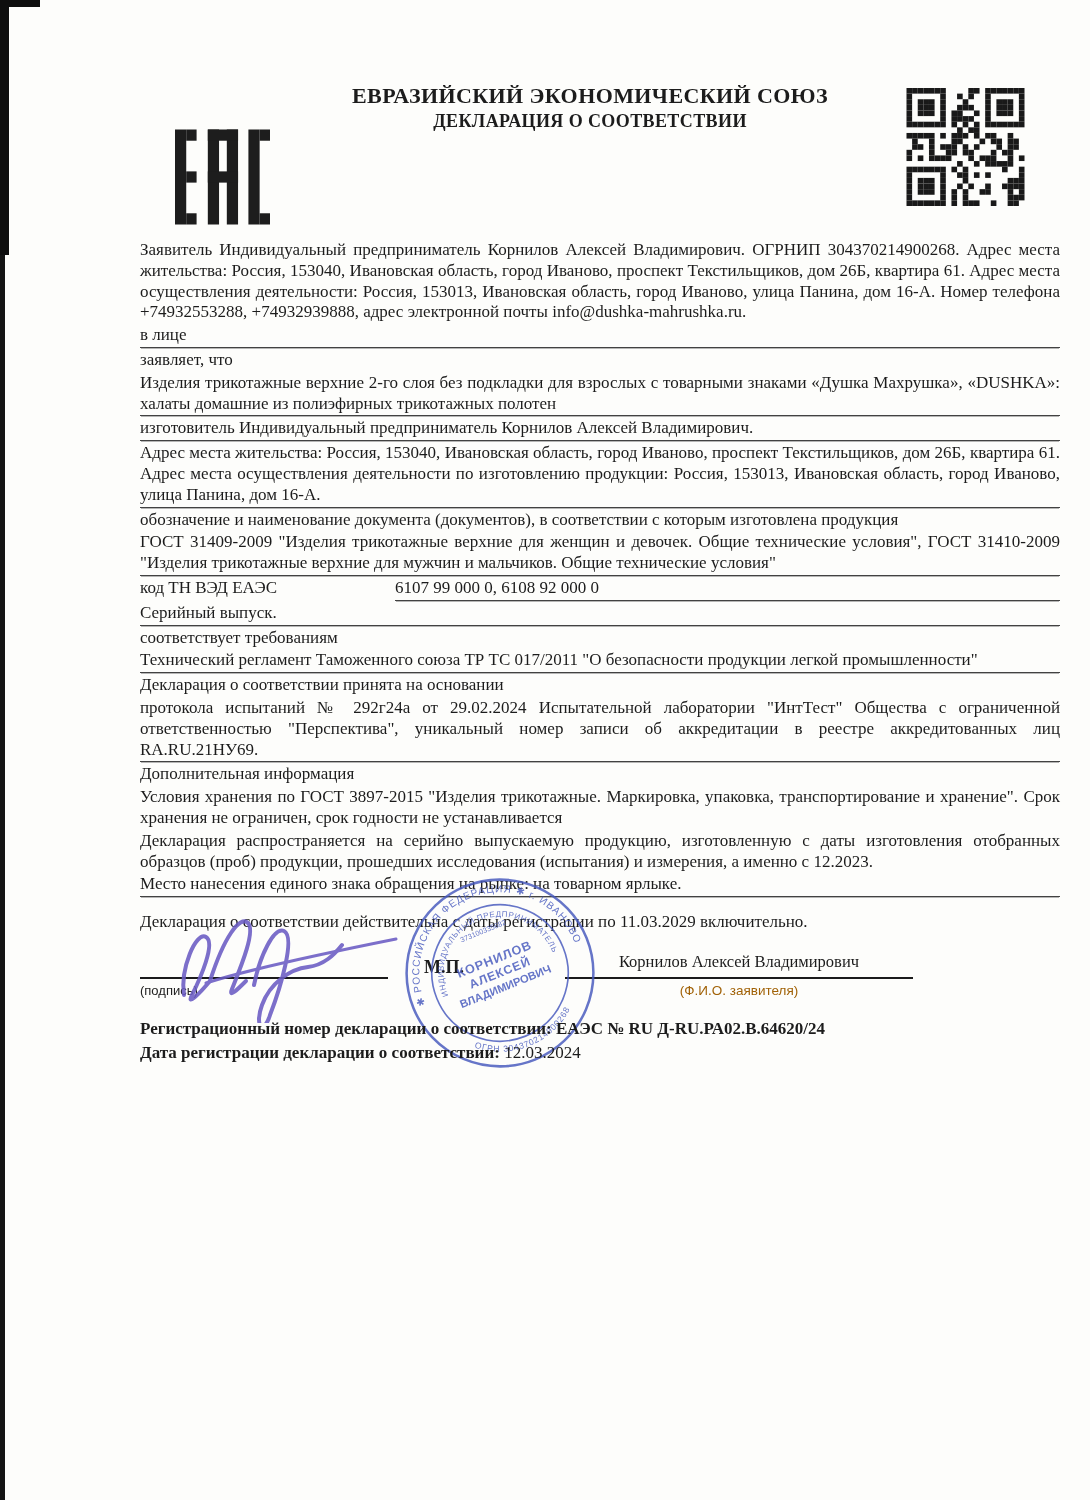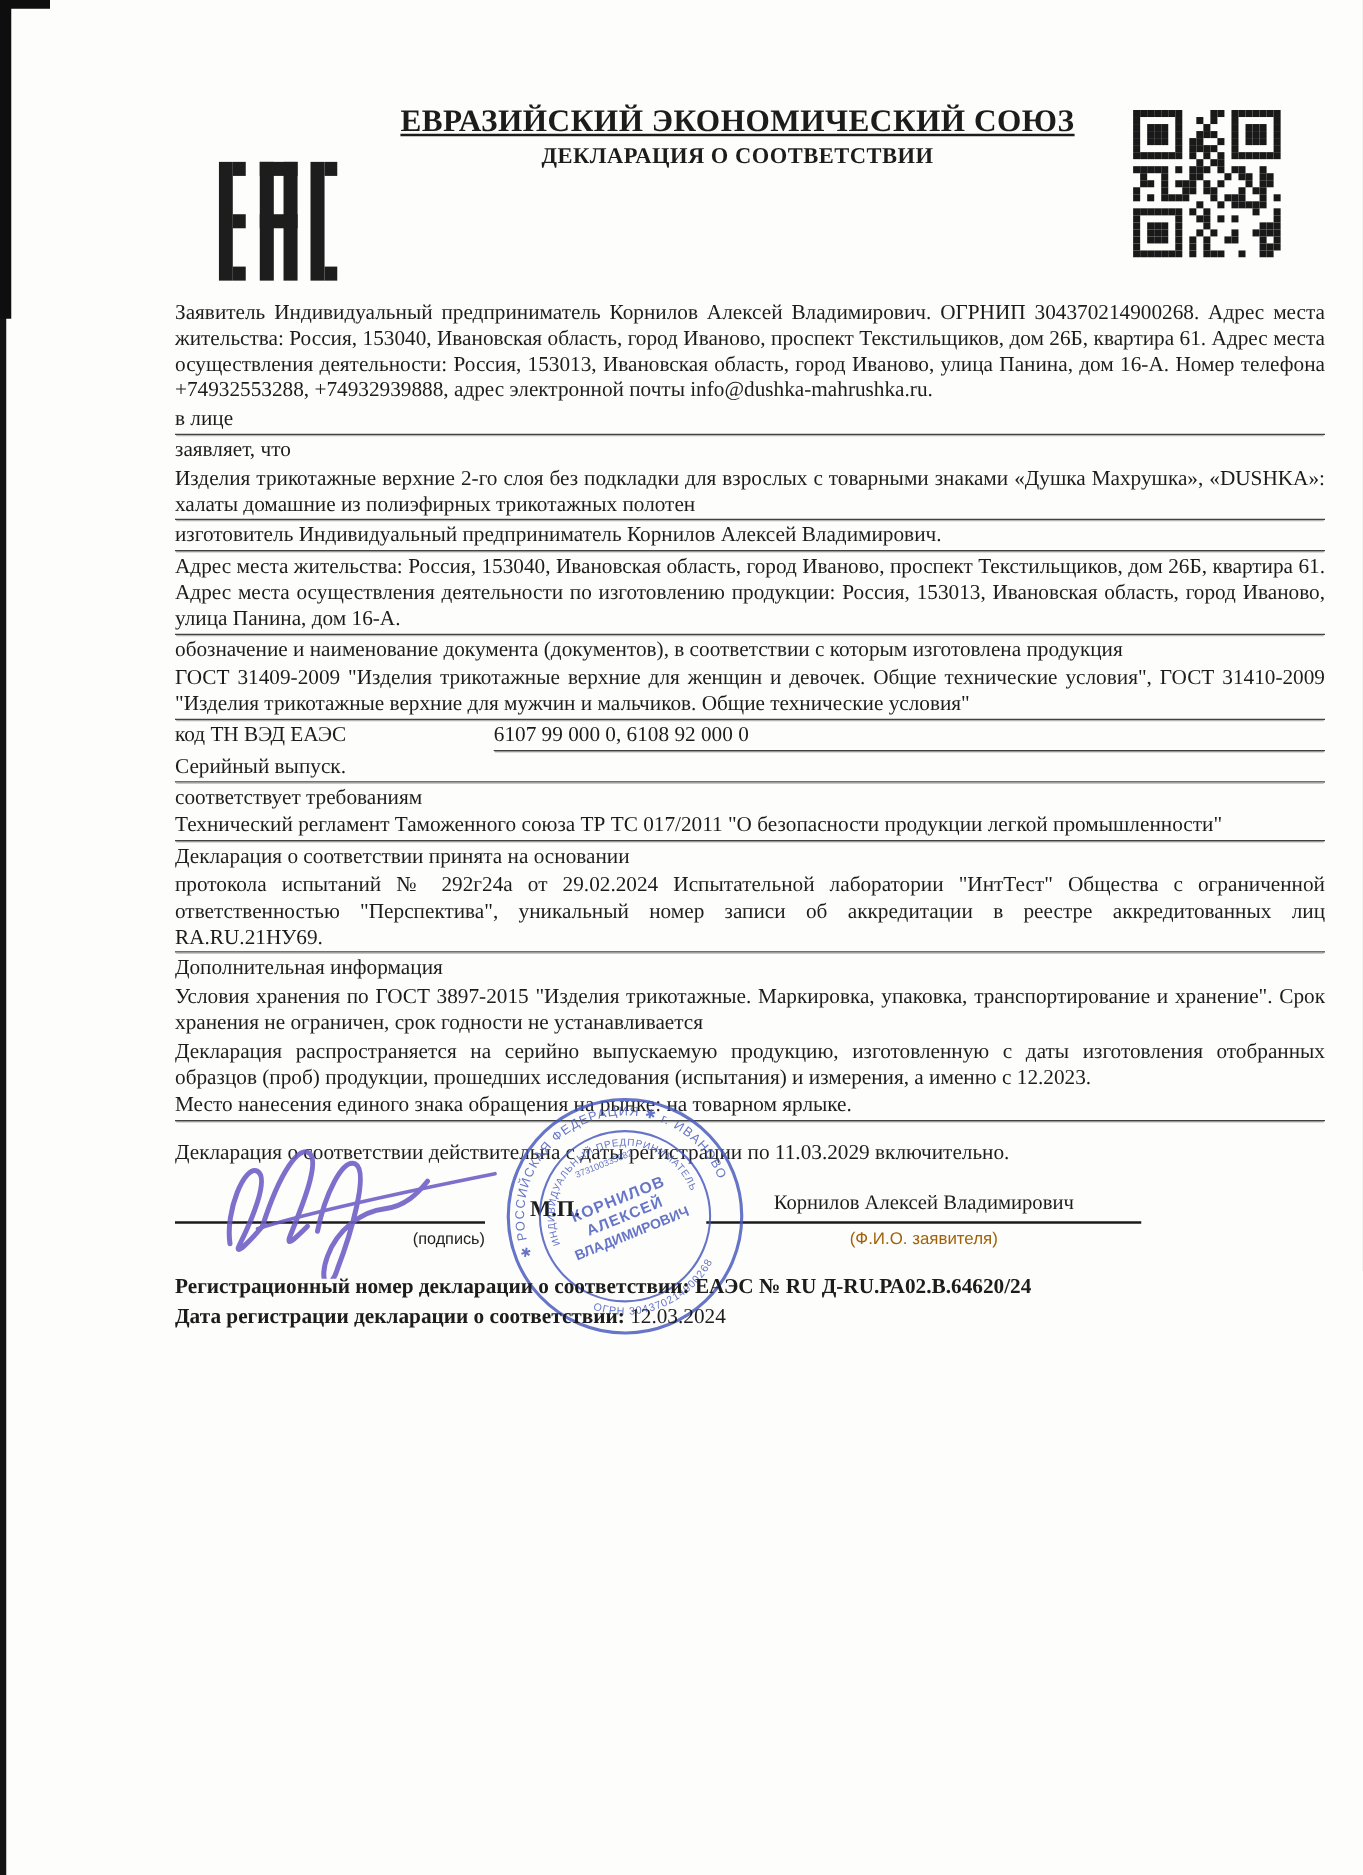--- a/index.html
+++ b/index.html
@@ -4,37 +4,37 @@
 <style>
   html,body{margin:0;padding:0;background:#e8e8e6;}
   .page{position:relative;width:1090px;height:1500px;margin:0 auto;background:#fdfdfb;
         font-family:"Liberation Serif",serif;color:#1c1c1c;overflow:hidden;}
   
   .edge-strip{position:absolute;left:0;top:0;width:5px;height:100%;background:#141414;}
   .edge-corner{position:absolute;left:0;top:0;width:9px;height:255px;background:#0e0e0e;}
   .edge-top{position:absolute;left:0;top:0;width:40px;height:7px;background:#0e0e0e;}
   
   .titles{position:absolute;left:310px;top:82px;width:560px;text-align:center;font-weight:bold;}
-  .title-1{font-size:25px;letter-spacing:.4px;line-height:1.25;text-decoration:underline;}
+  .title-1{font-size:22px;letter-spacing:.4px;line-height:1.25;}
   .title-2{font-size:18px;letter-spacing:.4px;line-height:1.3;}
   .eac-logo{position:absolute;left:175px;top:122px;width:95px;height:110px;}
   .qr{position:absolute;left:903px;top:88px;width:125px;height:118px;}
   
   .doc-body{position:absolute;left:140px;top:240px;width:920px;font-size:17px;line-height:20.8px;}
   .para{margin:0 0 2px 0;}
   .para .b{font-weight:normal;}
   .justify{text-align:justify;}
   .rule{border-bottom:1px solid rgba(50,50,50,.92);box-shadow:0 2px 0 -1px rgba(95,95,95,.45);padding-bottom:1px;}
   .tnved{display:flex;align-items:flex-start;}
   .tn-label{width:255px;flex:none;}
   .tn-value{flex:1;}
   .validity{margin-top:15px;}
   
   .sig-line-left{position:absolute;left:140px;top:977px;width:248px;border-top:2.5px solid #1b1b1b;}
-  .sig-caption{position:absolute;left:140px;top:983px;width:248px;text-align:right;
+  .sig-caption{position:absolute;left:140px;top:983px;width:248px;text-align:left;
                font-family:"Liberation Sans",sans-serif;font-size:13px;color:#222;}
   .mp{position:absolute;left:424px;top:957px;font-size:18px;font-weight:bold;}
   .fio-name{position:absolute;left:565px;top:952px;width:348px;text-align:center;font-size:16.5px;}
   .sig-line-right{position:absolute;left:565px;top:977px;width:348px;border-top:2px solid #1b1b1b;}
   .fio-caption{position:absolute;left:565px;top:983px;width:348px;text-align:center;
                font-family:"Liberation Sans",sans-serif;font-size:13.5px;color:#a16207;}
   
   .footer-reg{position:absolute;left:140px;top:1019px;width:920px;font-size:17px;font-weight:bold;}
   .footer-date{position:absolute;left:140px;top:1043px;width:920px;font-size:17px;}
   .footer-date .lbl{font-weight:bold;}

